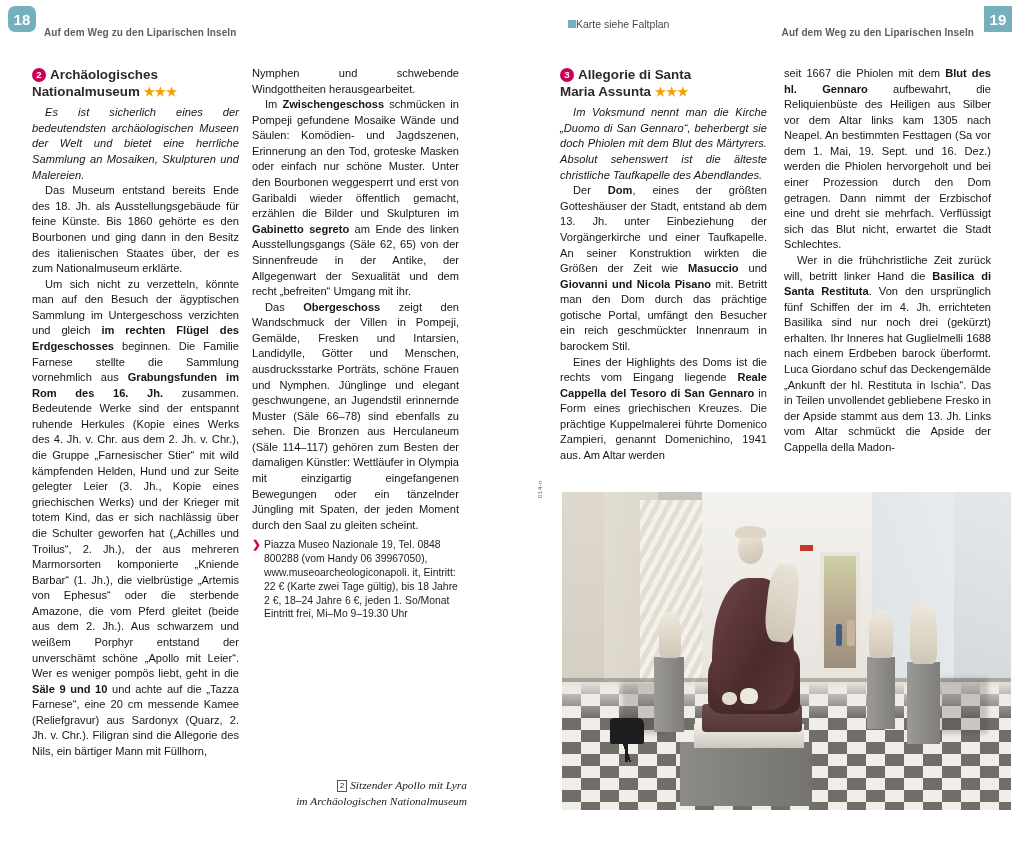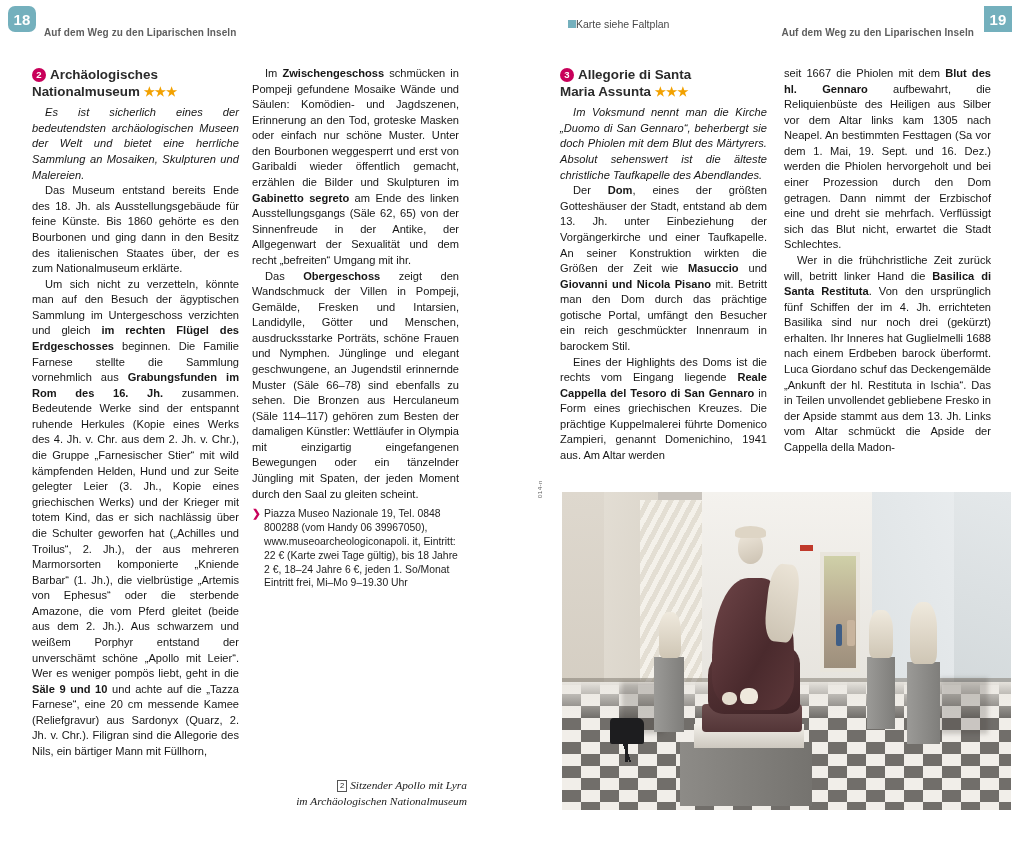--- a/index.html
+++ b/index.html
@@ -207,20 +207,21 @@
       <span class="badge">2</span><span>Archäologisches</span><br>
       <span>Nationalmuseum</span>
       <span class="stars">★★★</span>
     </div>
     <p class="lead">Es ist sicherlich eines der bedeutendsten archäologischen Museen der Welt und bietet eine herrliche Sammlung an Mosaiken, Skulpturen und Malereien.</p>
     <p>Das Museum entstand bereits Ende des 18. Jh. als Ausstellungsgebäude für feine Künste. Bis 1860 gehörte es den Bourbonen und ging dann in den Besitz des italienischen Staates über, der es zum Nationalmuseum erklärte.</p>
     <p><span>Um sich nicht zu verzetteln, könnte man auf den Besuch der ägyptischen Sammlung im Untergeschoss verzichten und gleich </span><b>im rechten Flügel des Erdgeschosses</b><span> beginnen. Die Familie Farnese stellte die Sammlung vornehmlich aus </span><b>Grabungsfunden im Rom des 16. Jh.</b><span> zusammen. Bedeutende Werke sind der entspannt ruhende Herkules (Kopie eines Werks des 4. Jh. v. Chr. aus dem 2. Jh. v. Chr.), die Gruppe „Farnesischer Stier“ mit wild kämpfenden Helden, Hund und zur Seite gelegter Leier (3. Jh., Kopie eines griechischen Werks) und der Krieger mit totem Kind, das er sich nachlässig über die Schulter geworfen hat („Achilles und Troilus“, 2. Jh.), der aus mehreren Marmorsorten komponierte „Kniende Barbar“ (1. Jh.), die vielbrüstige „Artemis von Ephesus“ oder die sterbende Amazone, die vom Pferd gleitet (beide aus dem 2. Jh.). Aus schwarzem und weißem Porphyr entstand der unverschämt schöne „Apollo mit Leier“. Wer es weniger pompös liebt, geht in die </span><b>Säle 9 und 10</b><span> und achte auf die „Tazza Farnese“, eine 20 cm messende Kamee (Reliefgravur) aus Sardonyx (Quarz, 2. Jh. v. Chr.). Filigran sind die Allegorie des Nils, ein bärtiger Mann mit Füllhorn,</span></p>
   </div>
 
   <div class="col" id="col2">
+    <p class="noind">Nymphen und schwebende Windgottheiten herausgearbeitet.</p>
     <p><span>Im </span><b>Zwischengeschoss</b><span> schmücken in Pompeji gefundene Mosaike Wände und Säulen: Komödien- und Jagdszenen, Erinnerung an den Tod, groteske Masken oder einfach nur schöne Muster. Unter den Bourbonen weggesperrt und erst von Garibaldi wieder öffentlich gemacht, erzählen die Bilder und Skulpturen im </span><b>Gabinetto segreto</b><span> am Ende des linken Ausstellungsgangs (Säle 62, 65) von der Sinnenfreude in der Antike, der Allgegenwart der Sexualität und dem recht „befreiten“ Umgang mit ihr.</span></p>
     <p><span>Das </span><b>Obergeschoss</b><span> zeigt den Wandschmuck der Villen in Pompeji, Gemälde, Fresken und Intarsien, Landidylle, Götter und Menschen, ausdrucksstarke Porträts, schöne Frauen und Nymphen. Jünglinge und elegant geschwungene, an Jugendstil erinnernde Muster (Säle 66–78) sind ebenfalls zu sehen. Die Bronzen aus Herculaneum (Säle 114–117) gehören zum Besten der damaligen Künstler: Wettläufer in Olympia mit einzigartig eingefangenen Bewegungen oder ein tänzelnder Jüngling mit Spaten, der jeden Moment durch den Saal zu gleiten scheint.</span></p>
     <div class="info">
       <span class="chev">❯</span>
       <span>Piazza Museo Nazionale 19, Tel. 0848 800288 (vom Handy 06 39967050), www.museoarcheologiconapoli. it, Eintritt: 22 € (Karte zwei Tage gültig), bis 18 Jahre 2 €, 18–24 Jahre 6 €, jeden 1. So/Monat Eintritt frei, Mi–Mo 9–19.30 Uhr</span>
     </div>
   </div>
 
   <div class="col" id="col3">
     <div class="sec-head">

